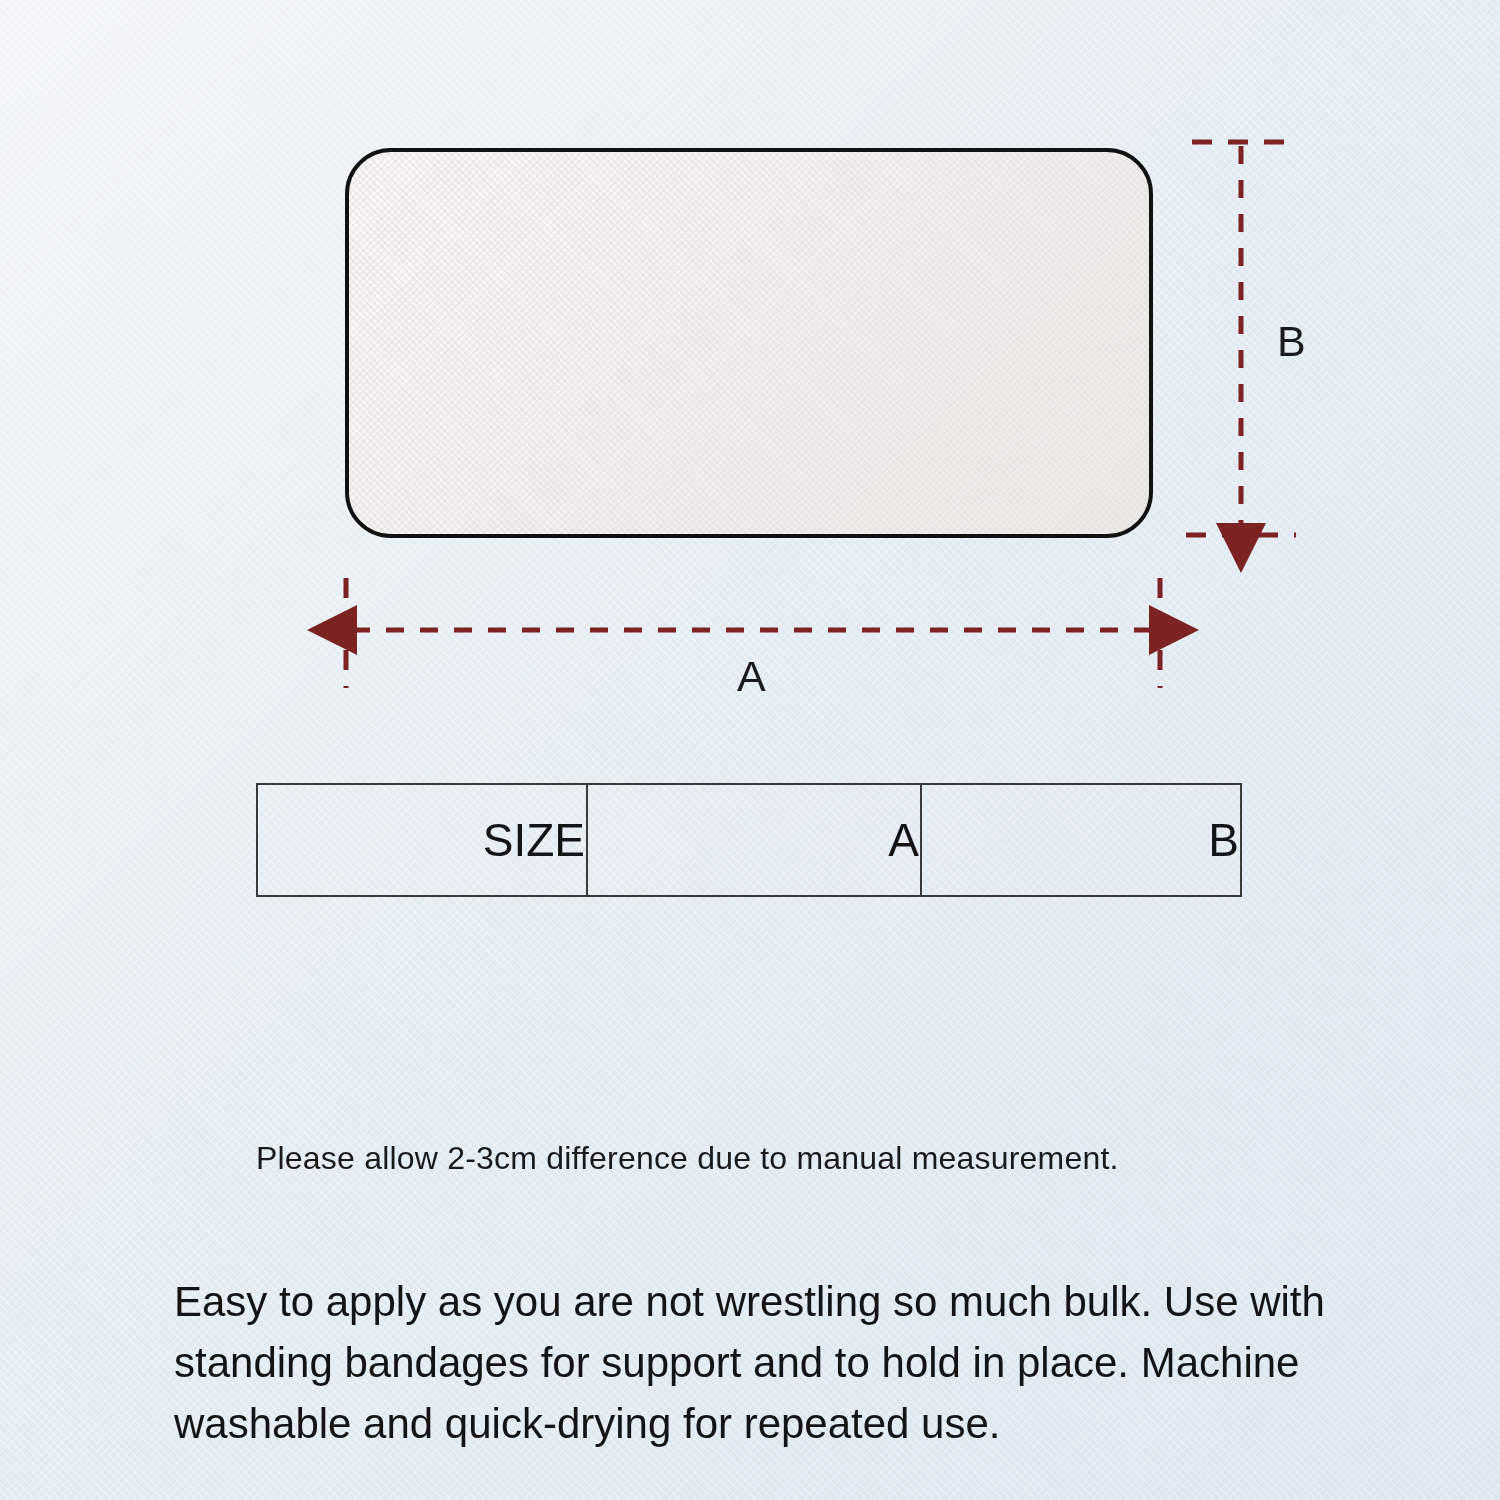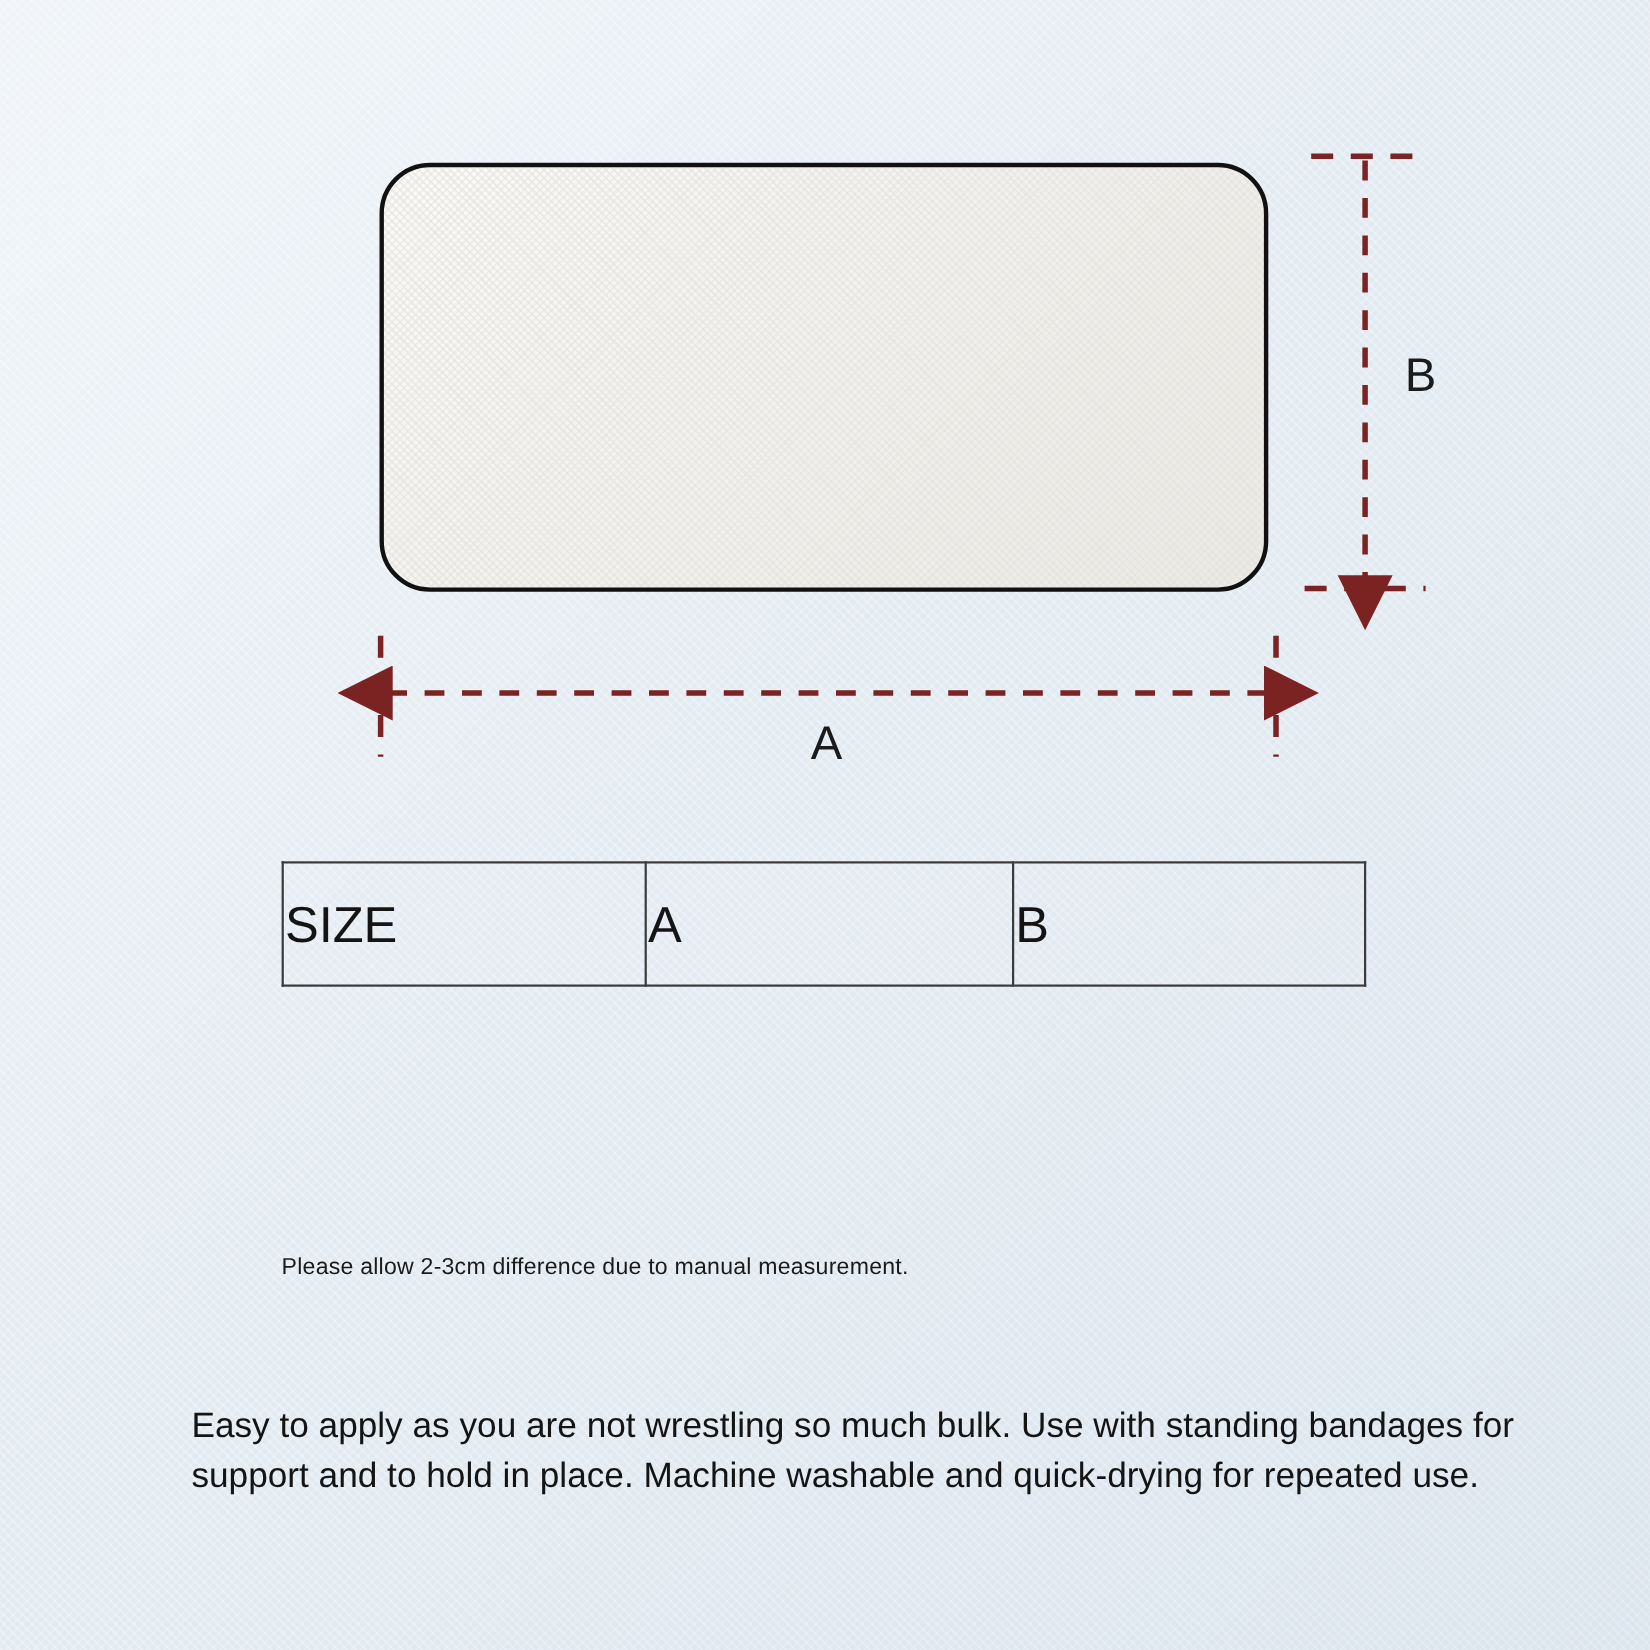--- a/index.html
+++ b/index.html
@@ -66,47 +66,47 @@
     position: absolute;
     left: 256px;
     top: 783px;
     width: 984px;
     border-collapse: collapse;
     table-layout: fixed;
   }
   .size-table td, .size-table th {
     border: 2px solid #3a3a3a;
     height: 108px;
-    text-align: left;
+    text-align: right;
     vertical-align: middle;
     font-weight: normal;
     font-size: 46px;
     color: #141414;
     font-family: "Liberation Sans", sans-serif;
     background: rgba(255,255,255,0.04);
   }
   .size-table col.c1 { width: 330px; }
   .size-table col.c2 { width: 334px; }
   .size-table col.c3 { width: 320px; }
 
   .note {
     position: absolute;
     left: 256px;
     top: 1140px;
-    font-size: 21px;
+    font-size: 32px;
     color: #1a1a1a;
     letter-spacing: 0.2px;
   }
 
   .description {
     position: absolute;
     left: 174px;
     top: 1272px;
     width: 1250px;
-    font-size: 32px;
+    font-size: 42px;
     line-height: 1.45;
     color: #141414;
   }
 </style>
 </head>
 <body>
 
 <div id="page">
 
   <div class="product-shape"></div>

